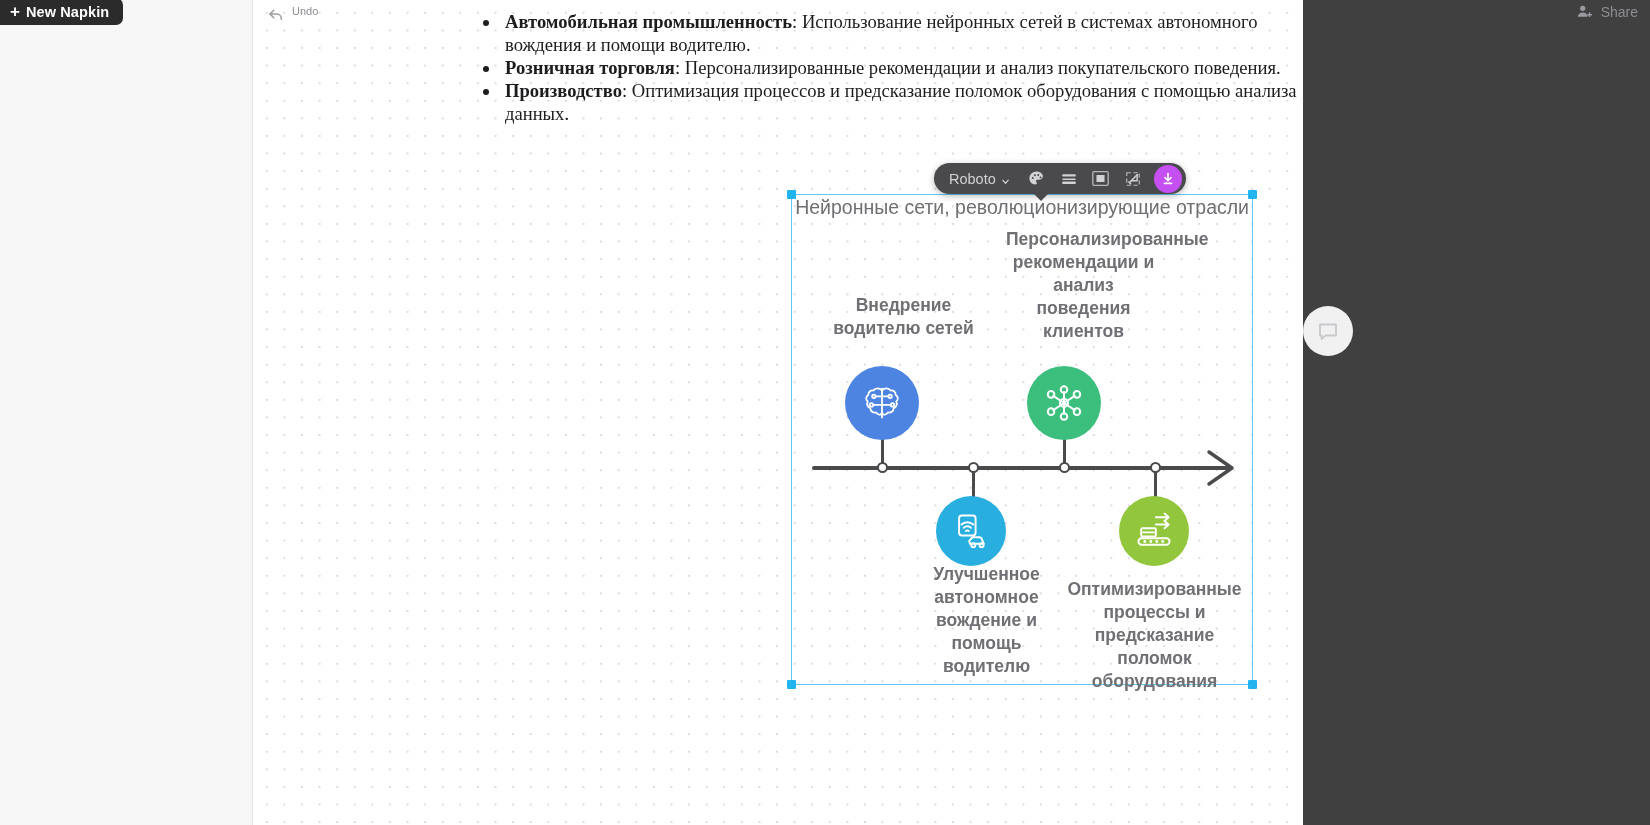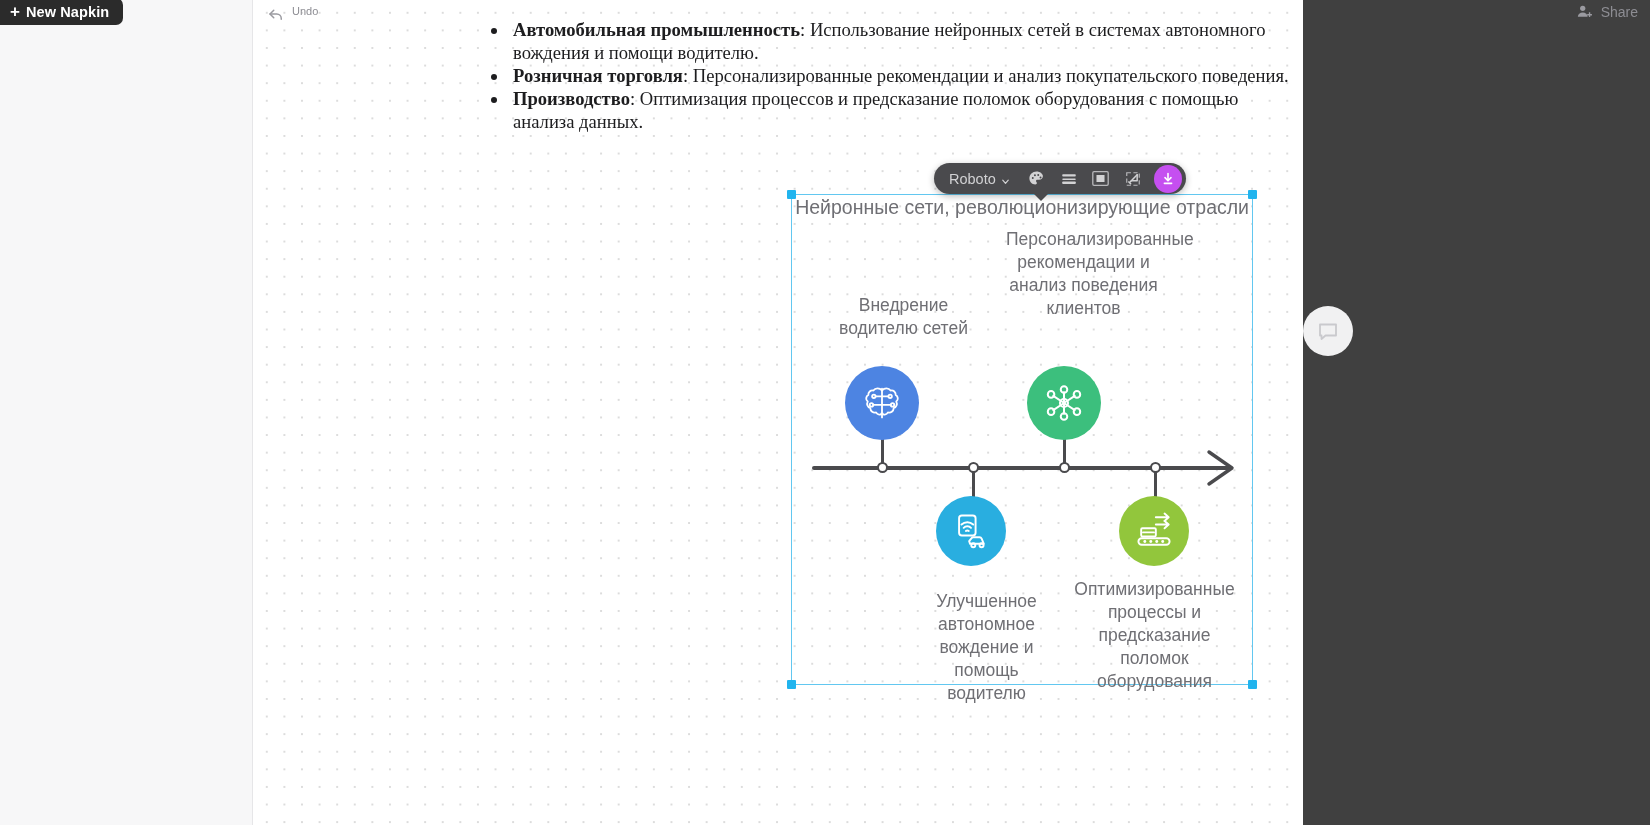--- a/index.html
+++ b/index.html
@@ -74,21 +74,21 @@
 
   
   .doc {
     position: absolute; left: 216px; top: 6px;
     width: 835px;
     font-family: "Liberation Serif", serif;
     color: #1d1d1f;
     font-size: 18.6px;
     line-height: 1.24;
   }
-  .doc ul { margin: 12px; padding-left: 28px; list-style: disc; }
+  .doc ul { margin: 4px; padding-left: 28px; list-style: disc; }
   .doc li { margin-bottom: 0px; padding-left: 4px; }
   .doc li b { font-weight: 700; }
 
   
   .toolbar {
     position: absolute; left: 681px; top: 163px;
     height: 31px;
     background: #4a4a4d;
     border-radius: 17px;
     display: flex; align-items: center;
@@ -145,20 +145,21 @@
   .dg-title {
     position: absolute; left: 4px; top: 2px;
     width: 454px; text-align: right;
     font-size: 19.5px; color: #6f6f74;
     white-space: nowrap;
   }
   .node-label {
     position: absolute; text-align: center;
     font-size: 17.5px; color: #6f6f74;
     line-height: 1.31;
+    font-weight: bold;
   }
   .icon-circle {
     position: absolute; border-radius: 50%;
     display: flex; align-items: center; justify-content: center;
   }
 
   .axis { position: absolute; left: 21px; top: 272px; width: 420px; height: 4px; background: #4a4a4d; border-radius: 2px;}
   .stem { position: absolute; width: 3px; background: #4a4a4d; }
   .dot {
     position: absolute; width: 11px; height: 11px; border-radius: 50%;
@@ -260,21 +261,21 @@
       <div class="handle br"></div>
     </div>
 
     <div class="diagram">
 
       <div class="dg-title">Нейронные сети, революционизирующие отрасли</div>
 
       <div class="node-label" style="left:40px; top:100px; width:145px;">Внедрение водителю сетей</div>
       <div class="node-label" style="left:215px; top:34px; width:155px;">Персонализированные рекомендации и анализ поведения клиентов</div>
 
-      <div class="node-label" style="left:122px; top:396px; width:147px;">Улучшенное автономное вождение и помощь водителю</div>
+      <div class="node-label" style="left:122px; top:369px; width:147px;">Улучшенное автономное вождение и помощь водителю</div>
       <div class="node-label" style="left:272px; top:384px; width:183px;">Оптимизированные процессы и предсказание поломок оборудования</div>
 
       <div class="axis"></div>
       <svg class="arrowhead" width="32" height="42" viewBox="0 0 32 42">
         <path d="M4 5 L27 21 L4 37" fill="none" stroke="#4a4a4d" stroke-width="3.4" stroke-linecap="round" stroke-linejoin="round"></path>
       </svg>
 
       <div class="stem" style="left:90px; top:240px; height:36px;"></div>
       <div class="stem" style="left:181px; top:274px; height:38px;"></div>
       <div class="stem" style="left:272px; top:240px; height:36px;"></div>

